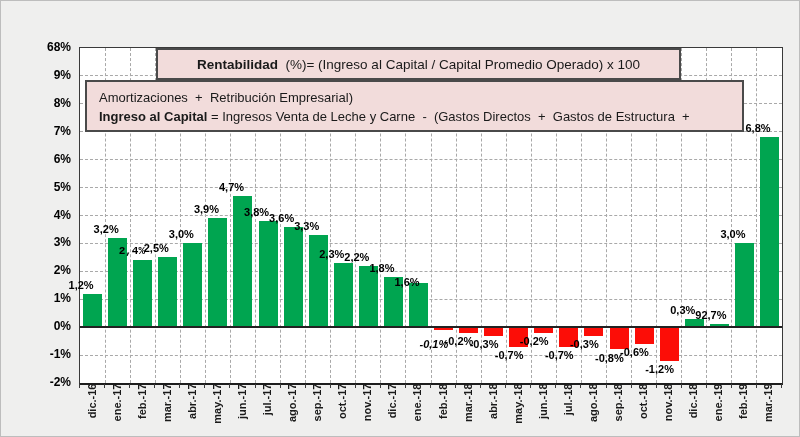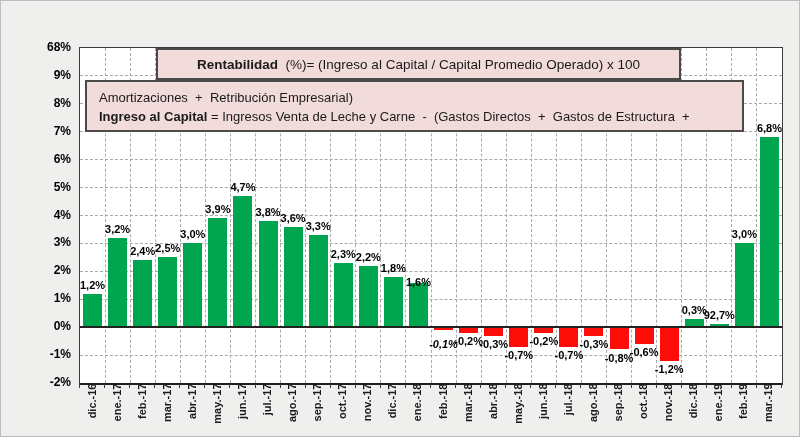--- a/index.html
+++ b/index.html
@@ -20,21 +20,21 @@
     position:absolute;left:78px;top:46px;width:702px;height:335px;
     background:#fff;border:1px solid #3a3a3a;border-bottom:2px solid #1d1d1d;
     box-sizing:content-box;z-index:1;
   }
   .hgrid{position:absolute;left:0;width:702px;height:0;border-top:1px dashed #a9a9a9;}
   .vgrid{position:absolute;top:0;height:335px;width:0;border-left:1px dashed #a9a9a9;}
   .zero-line{position:absolute;left:0;width:702px;height:2px;background:#222;z-index:6;}
   .bar{position:absolute;z-index:4;}
   .bar-label{
     position:absolute;width:48px;height:13px;line-height:13px;z-index:7;
-    font-size:11px;font-weight:bold;color:#000;text-align:center;white-space:nowrap;
+    font-size:11px;font-weight:bold;color:#000;text-align:left;white-space:nowrap;
   }
   .xtick{position:absolute;width:1px;height:4px;background:#3a3a3a;z-index:2;}
   .xlabel{
     position:absolute;width:52px;height:13px;line-height:13px;
     font-size:11px;font-weight:bold;color:#1a1a1a;text-align:right;white-space:nowrap;
     transform:rotate(-90deg);
   }
   .ylabel{
     position:absolute;left:16px;width:54px;height:16px;line-height:16px;
     font-size:12px;font-weight:bold;color:#000;text-align:right;
@@ -97,21 +97,21 @@
       <div class="vgrid" style="left: 576.143px;"></div>
       <div class="vgrid" style="left: 601.214px;"></div>
       <div class="vgrid" style="left: 626.286px;"></div>
       <div class="vgrid" style="left: 651.357px;"></div>
       <div class="vgrid" style="left: 676.429px;"></div>
       <div class="bar" style="left: 3.03571px; top: 245.667px; width: 19px; height: 33.5px; background: rgb(0, 165, 80);"></div>
       <div class="bar-label" style="left: -11.4643px; top: 230.667px;">1,2%</div>
       <div class="bar" style="left: 28.1071px; top: 189.833px; width: 19px; height: 89.3333px; background: rgb(0, 165, 80);"></div>
       <div class="bar-label" style="left: 13.6071px; top: 174.833px;">3,2%</div>
       <div class="bar" style="left: 53.1786px; top: 212.167px; width: 19px; height: 67px; background: rgb(0, 165, 80);"></div>
-      <div class="bar-label" style="left: 38.6786px; top: 197.167px;">2,4%</div>
+      <div class="bar-label" style="left: 38.6786px; top: 197.167px; font-family: Liberation Mono, monospace;">2,4%</div>
       <div class="bar" style="left: 78.25px; top: 209.375px; width: 19px; height: 69.7917px; background: rgb(0, 165, 80);"></div>
       <div class="bar-label" style="left: 63.75px; top: 194.375px;">2,5%</div>
       <div class="bar" style="left: 103.321px; top: 195.417px; width: 19px; height: 83.75px; background: rgb(0, 165, 80);"></div>
       <div class="bar-label" style="left: 88.8214px; top: 180.417px;">3,0%</div>
       <div class="bar" style="left: 128.393px; top: 170.292px; width: 19px; height: 108.875px; background: rgb(0, 165, 80);"></div>
       <div class="bar-label" style="left: 113.893px; top: 155.292px;">3,9%</div>
       <div class="bar" style="left: 153.464px; top: 147.958px; width: 19px; height: 131.208px; background: rgb(0, 165, 80);"></div>
       <div class="bar-label" style="left: 138.964px; top: 132.958px;">4,7%</div>
       <div class="bar" style="left: 178.536px; top: 173.083px; width: 19px; height: 106.083px; background: rgb(0, 165, 80);"></div>
       <div class="bar-label" style="left: 164.036px; top: 158.083px;">3,8%</div>

